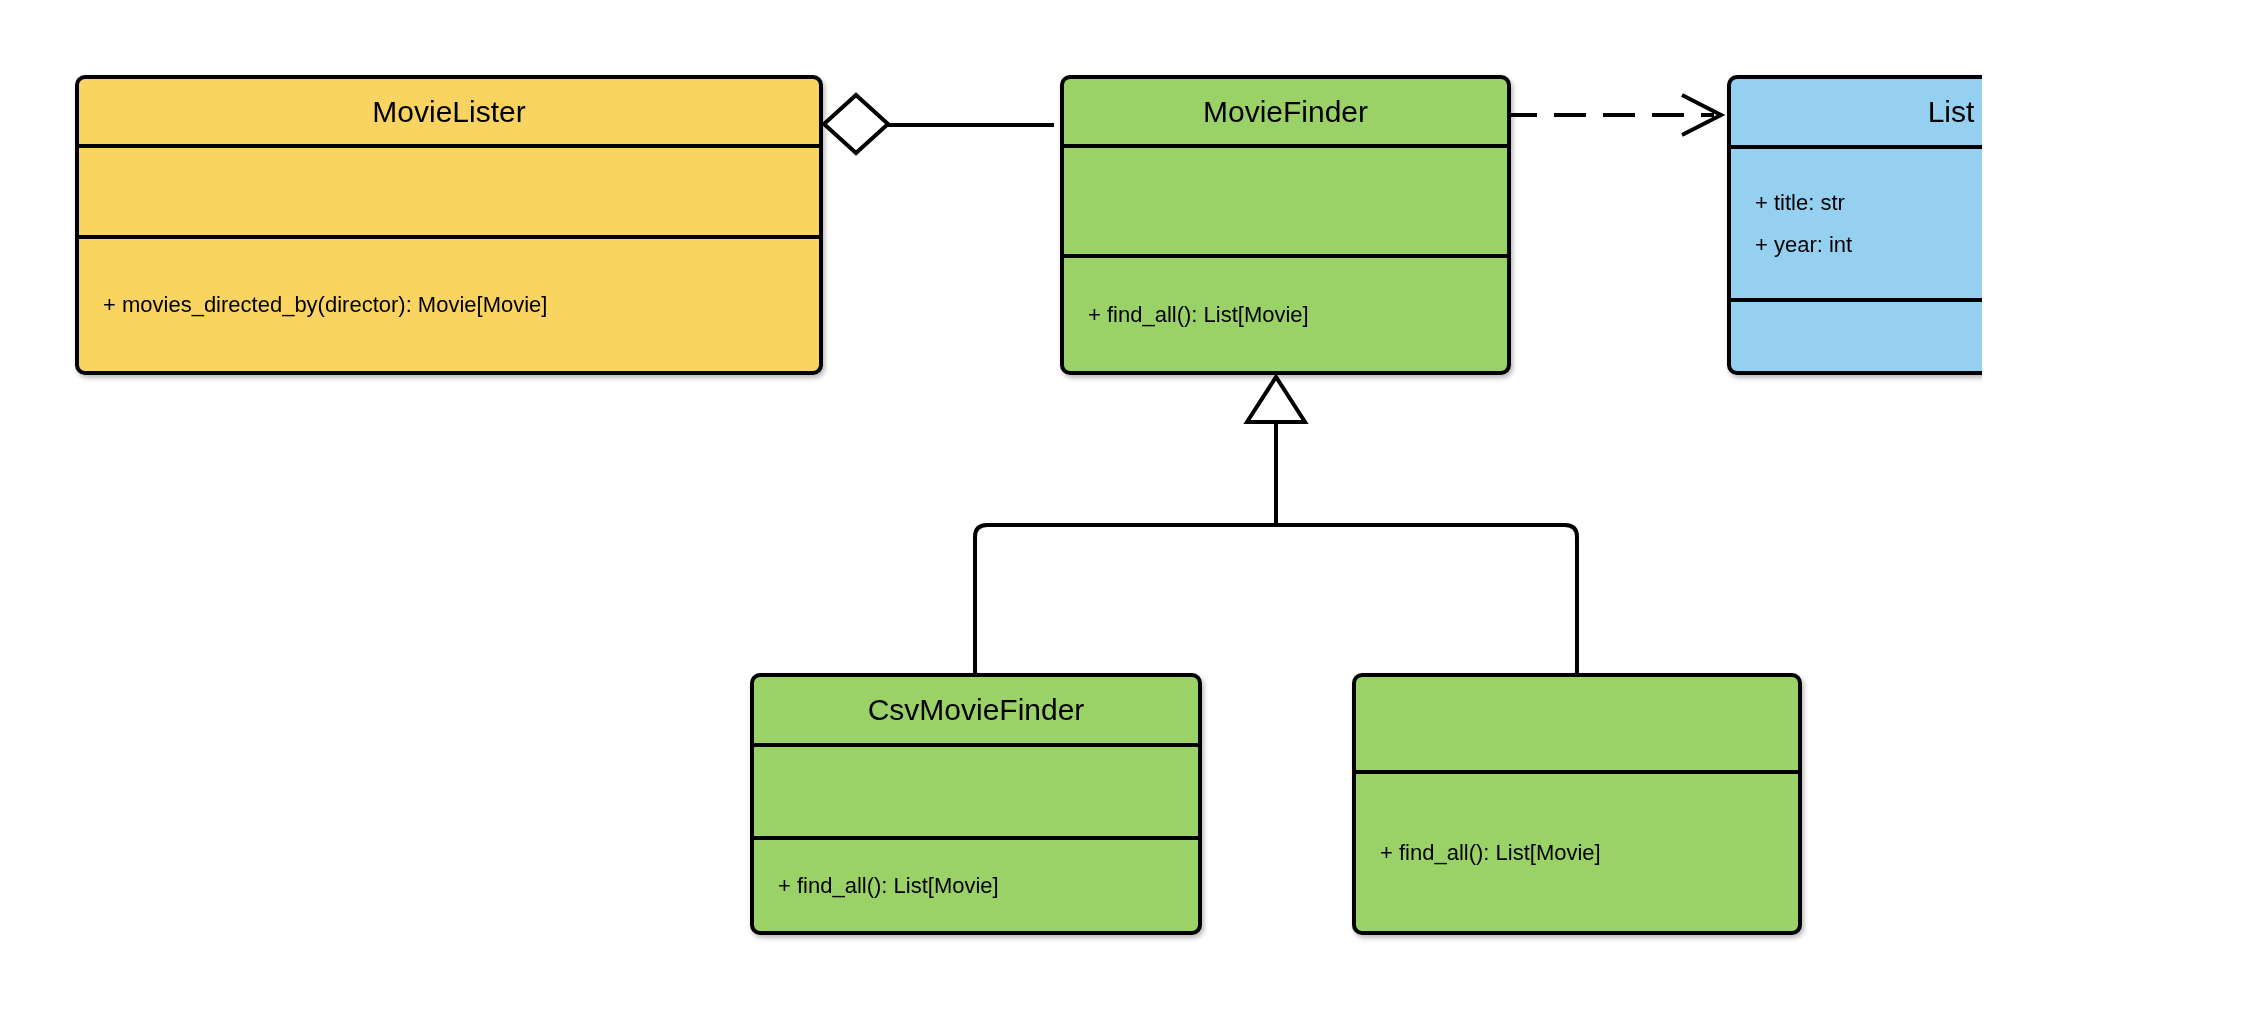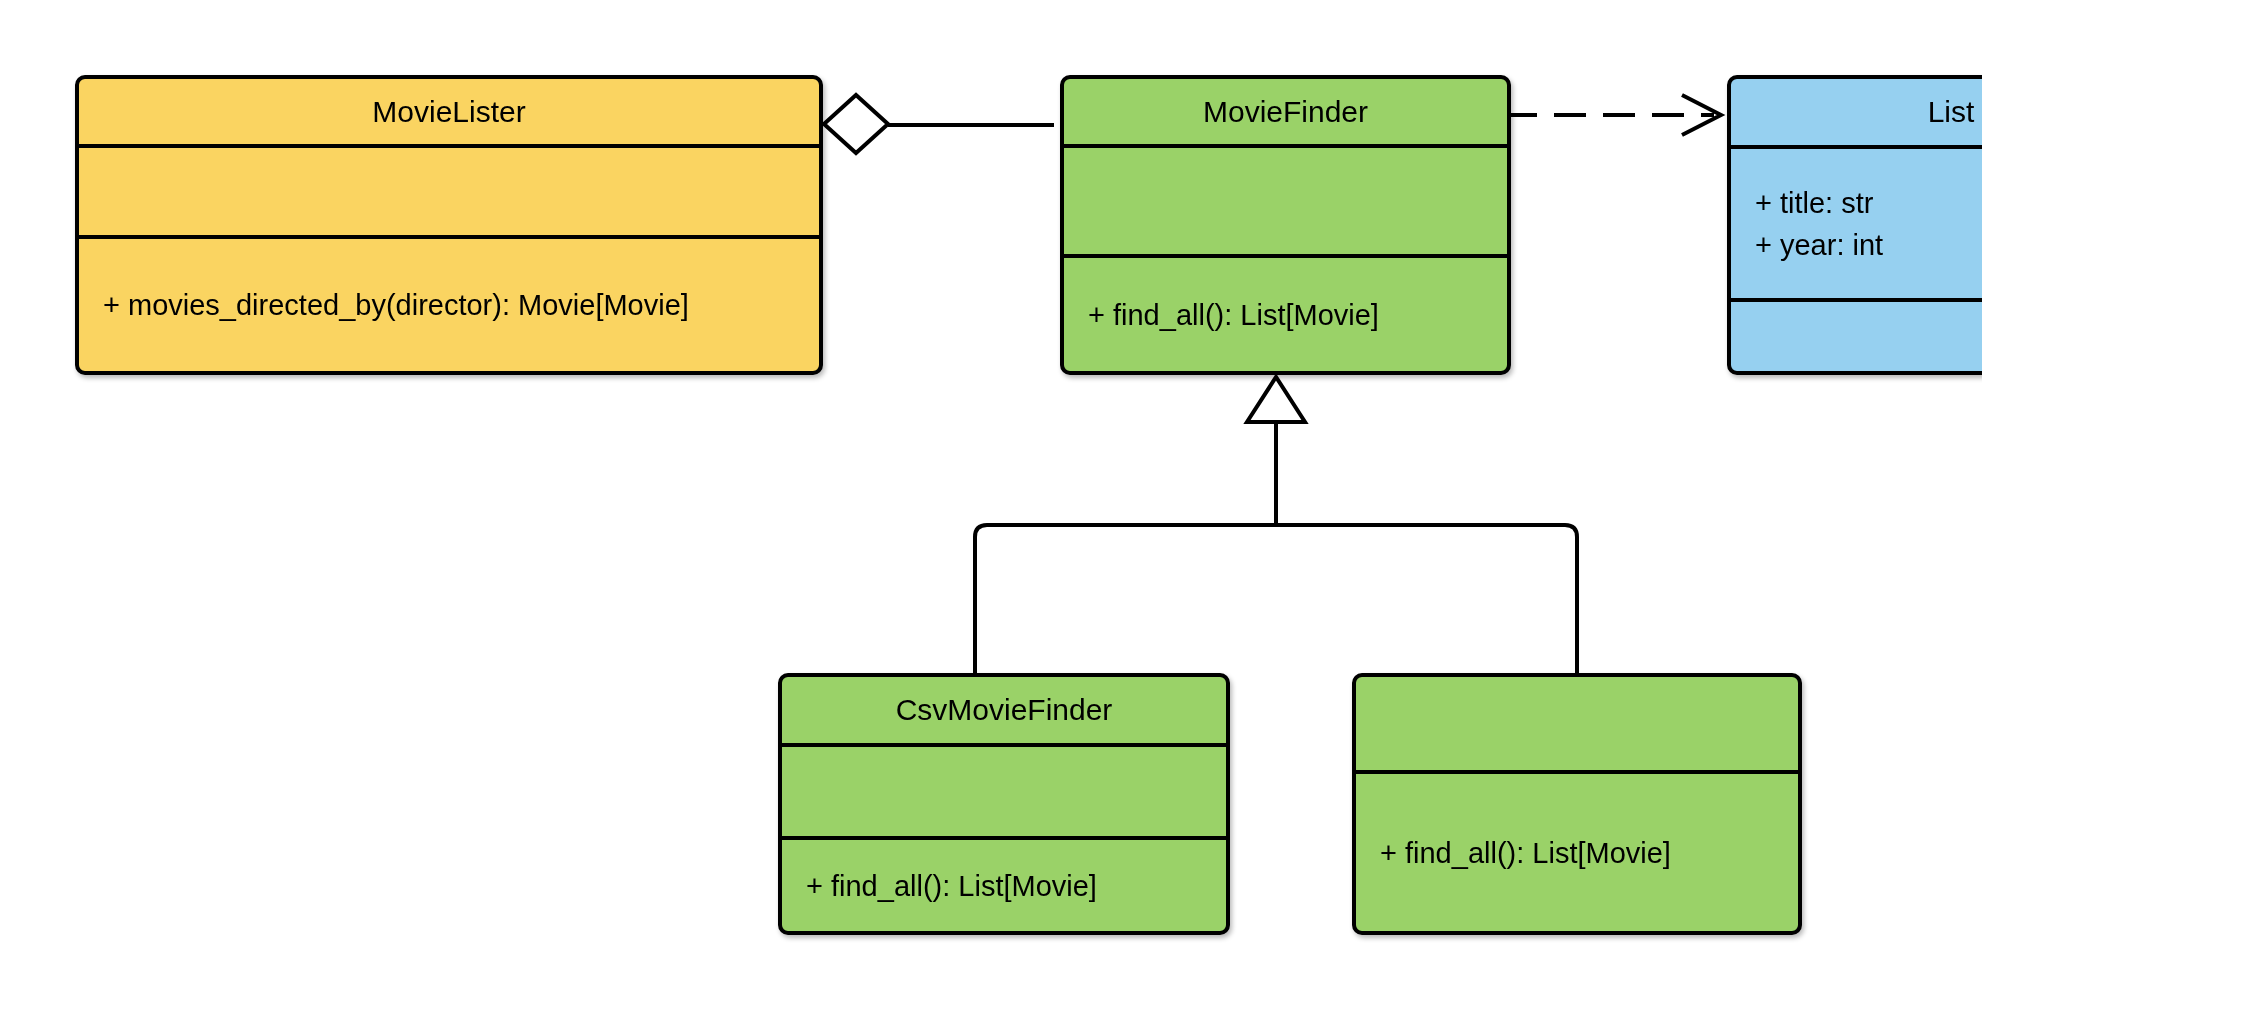--- a/index.html
+++ b/index.html
@@ -14,21 +14,21 @@
     box-shadow:2px 3px 5px rgba(0,0,0,0.28);
   }
   .sec{box-sizing:border-box;}
   .sec + .sec{border-top:4px solid #000;}
   .sec.title{
     display:flex;align-items:center;justify-content:center;
     font-size:30px;line-height:1;white-space:nowrap;
   }
   .sec.members{
     display:flex;flex-direction:column;justify-content:center;
-    padding:4px 28px 4px 24px;font-size:29px;line-height:42px;
+    padding:4px 28px 4px 24px;font-size:22px;line-height:42px;
   }
   .member{white-space:nowrap;}
   .connector-layer{position:absolute;left:0;top:0;pointer-events:none;}
   .connector-layer path,
   .connector-layer line,
   .connector-layer polyline,
   .connector-layer polygon{pointer-events:stroke;}
 </style>
 </head>
 <body>
@@ -78,21 +78,21 @@
     <div class="sec title" style="flex:0 0 66px;">
       <span>List</span>
     </div>
     <div class="sec members" style="flex:0 0 153px;">
       <div class="member">+ title: str</div>
       <div class="member">+ year: int</div>
     </div>
     <div class="sec members" style="flex:1 1 auto;"></div>
   </div>
 
-  <div class="uml-class" style="left: 778px; top: 673px; width: 452px; height: 262px; background: rgb(154, 210, 104);">
+  <div class="uml-class" style="left: 750px; top: 673px; width: 452px; height: 262px; background: rgb(154, 210, 104);">
     <div class="sec title" style="flex:0 0 66px;">
       <span>CsvMovieFinder</span>
     </div>
     <div class="sec members" style="flex:0 0 93px;"></div>
     <div class="sec members" style="flex:1 1 auto;">
       <div class="member">+ find_all(): List[Movie]</div>
     </div>
   </div>
 
   <div class="uml-class" style="left: 1352px; top: 673px; width: 450px; height: 262px; background: rgb(154, 210, 104);">

